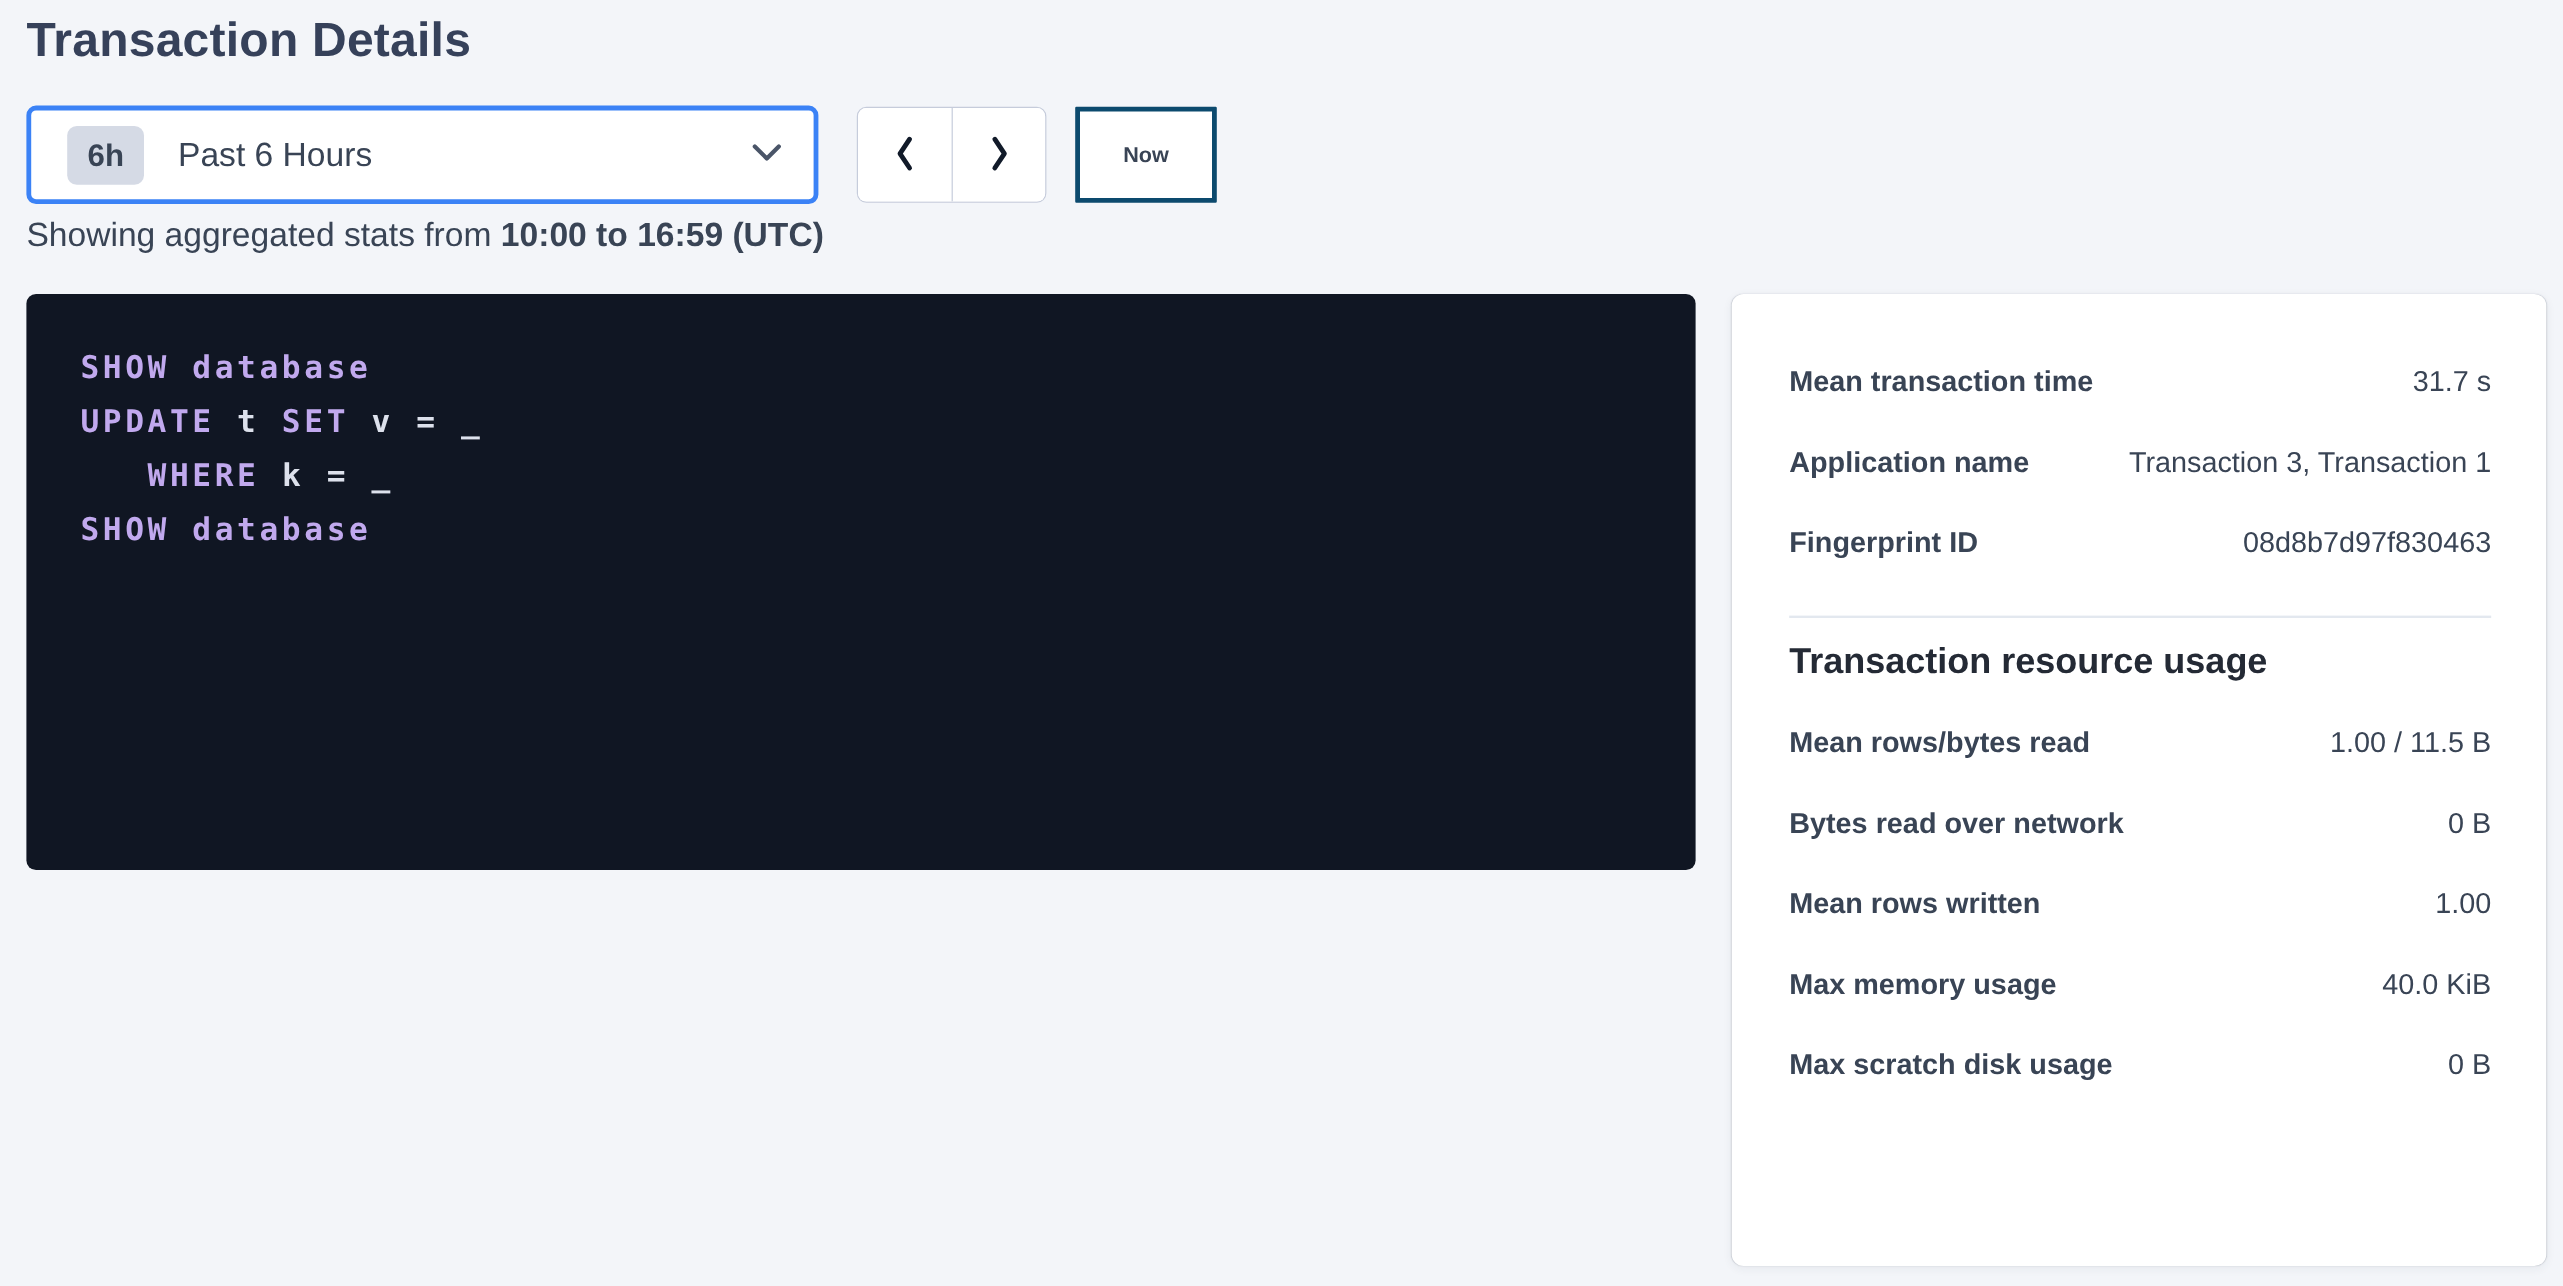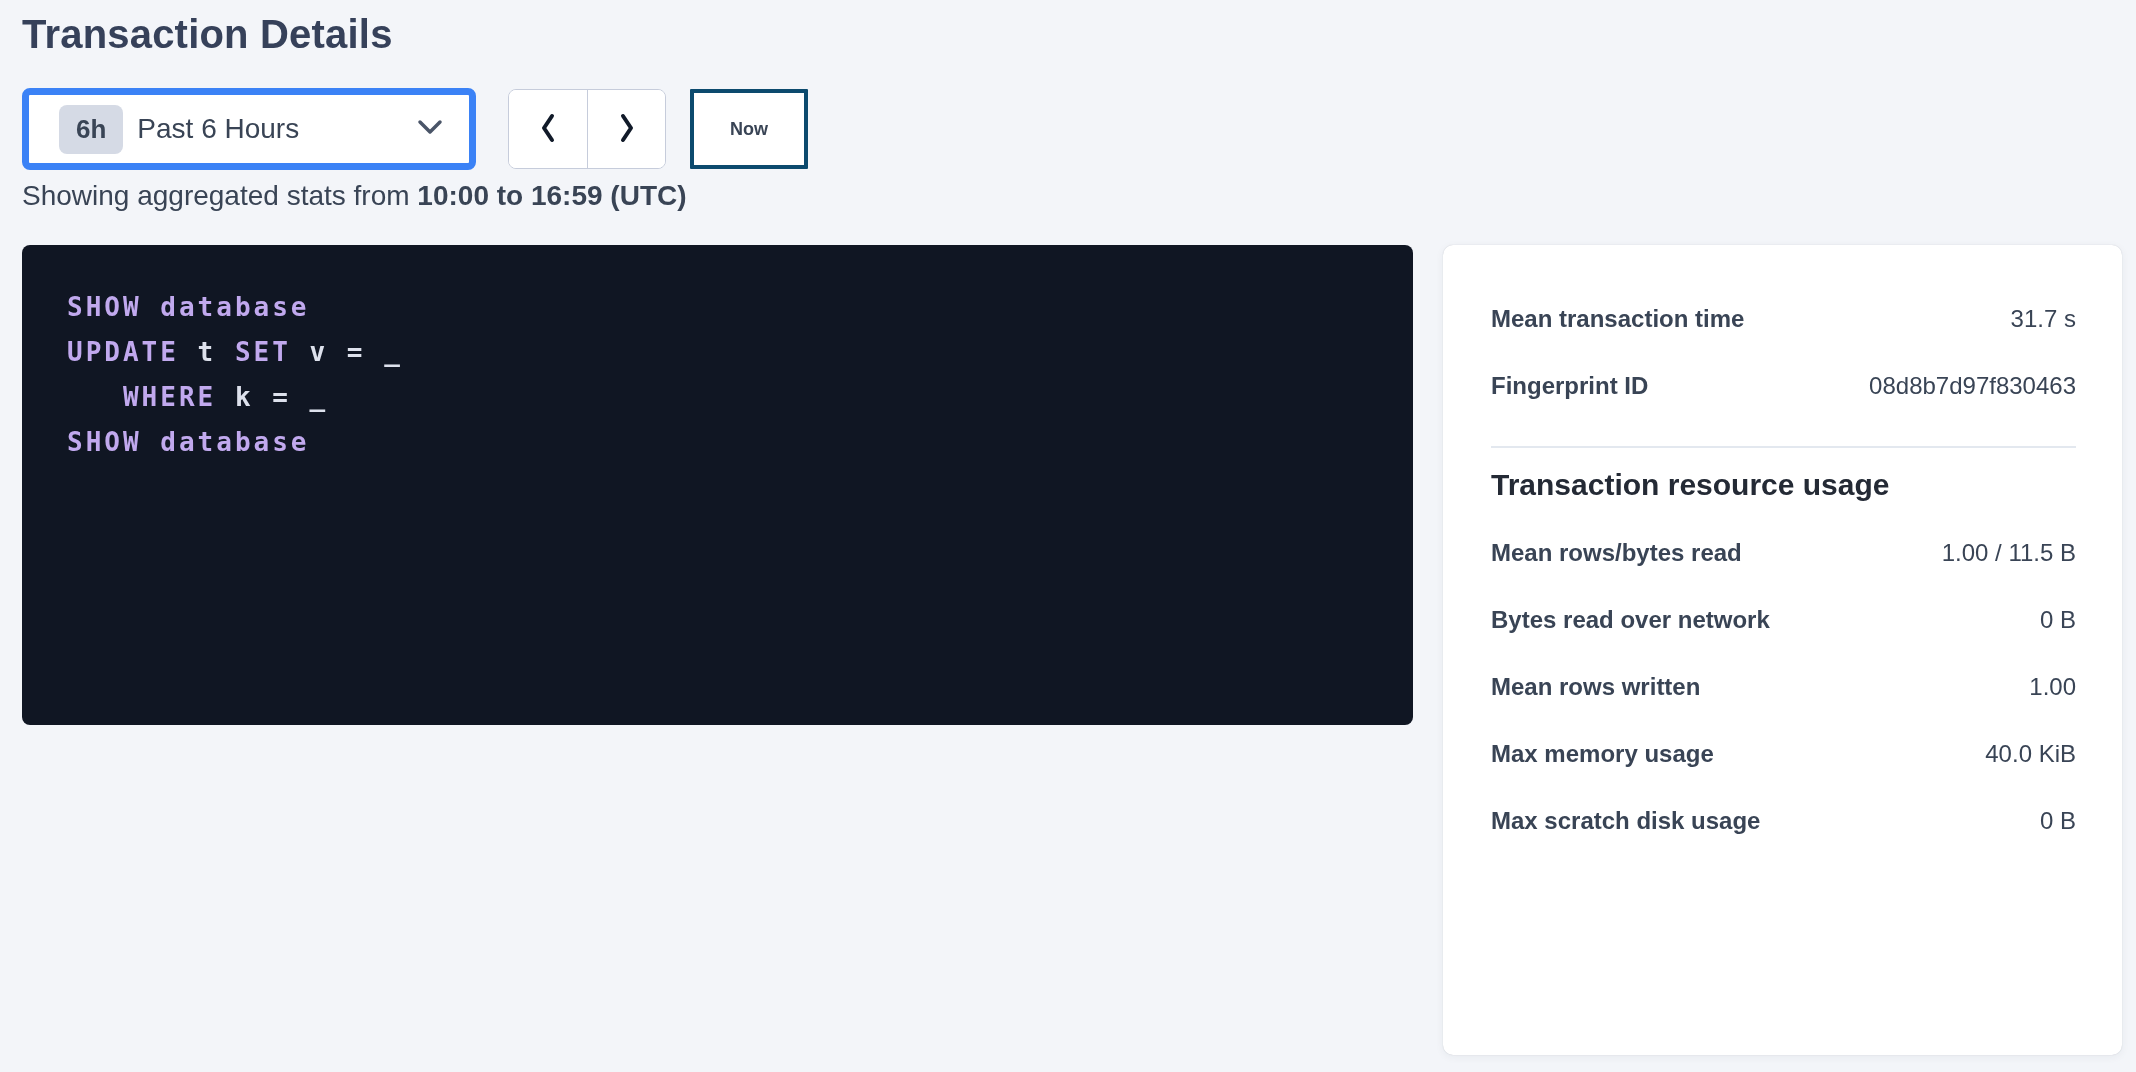--- a/index.html
+++ b/index.html
@@ -17,36 +17,36 @@
     font-size: 40px; font-weight: 700; color: #36415a;
     letter-spacing: 0.2px;
   }
 
   
   .controls-row {
     position: absolute; left: 22px; top: 88px;
     display: flex; align-items: center;
   }
   .time-picker {
-    width: 454px; height: 82px;
-    background: #ffffff;
-    border: 7px solid #3b82f6;
+    width: 660px; height: 82px;
+    background: #ffffff;
+    border: 4px solid #3b82f6;
     border-radius: 8px;
     display: flex; align-items: center;
     padding: 0 26px 0 30px;
     cursor: pointer;
   }
   .time-badge {
     background: #d5dae5;
     border-radius: 8px;
     padding: 9px 17px;
     font-size: 26px; font-weight: 700; color: #394455;
   }
   .time-label {
-    margin-left: 14px;
+    margin-left: 28px;
     font-size: 28px; color: #394455;
   }
   .picker-spacer { flex: 1; }
   .arrow-group {
     display: flex;
     margin-left: 32px;
     border: 1px solid #c6ccdb;
     border-radius: 8px;
     background: #ffffff;
     overflow: hidden;
@@ -176,20 +176,24 @@
         </div>
     </div>
 
     <div class="summary-card">
       <div id="top-rows">
           <div class="summary-row">
             <span class="row-label">Mean transaction time</span>
             <span class="row-value">31.7 s</span>
           </div>
           <div class="summary-row">
+            <span class="row-label">Application name</span>
+            <span class="row-value">Transaction 3, Transaction 1</span>
+          </div>
+          <div class="summary-row">
             <span class="row-label">Fingerprint ID</span>
             <span class="row-value">08d8b7d97f830463</span>
           </div>
         </div>
       <hr class="card-divider">
       <div class="resource-heading">Transaction resource usage</div>
       <div id="resource-rows" class="resource-rows">
           <div class="summary-row">
             <span class="row-label">Mean rows/bytes read</span>
             <span class="row-value">1.00 / 11.5 B</span>

